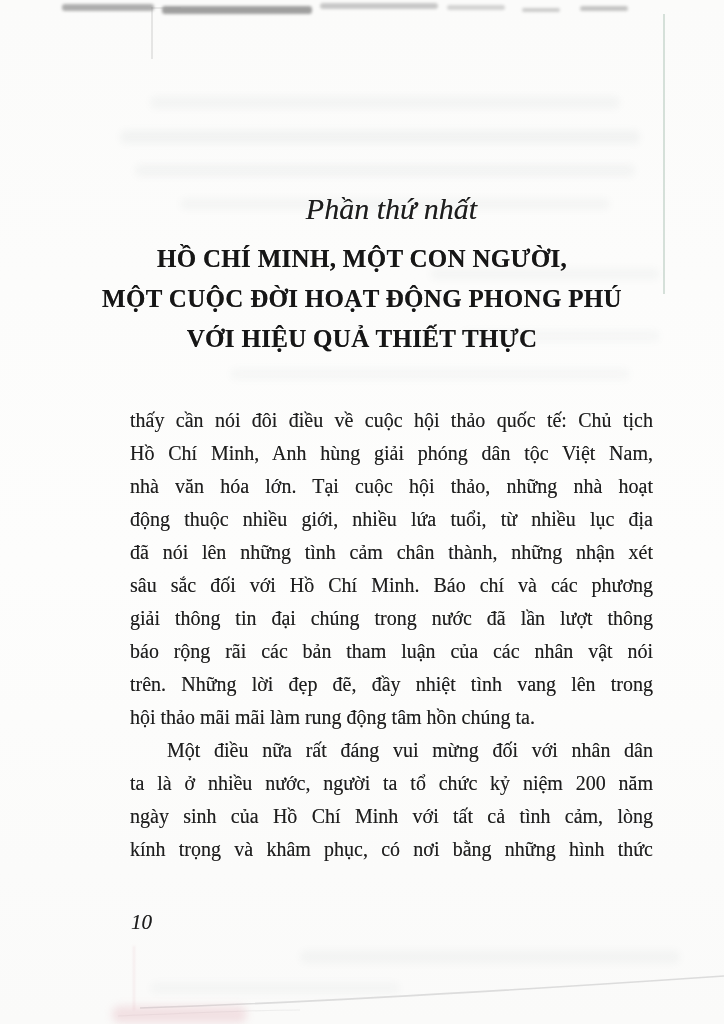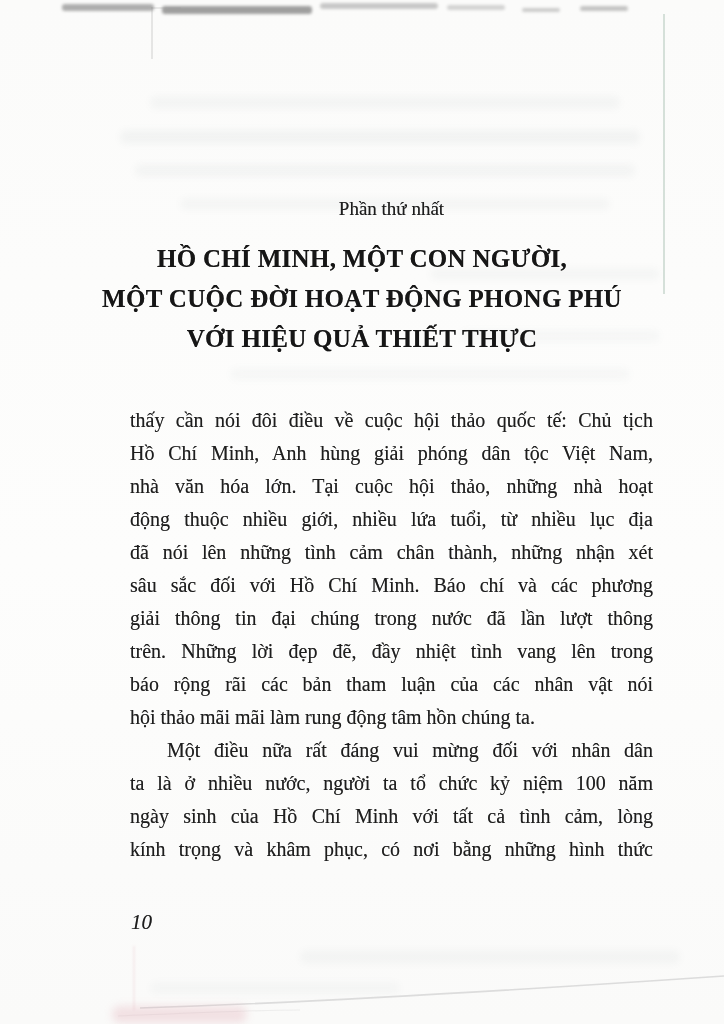--- a/index.html
+++ b/index.html
@@ -6,21 +6,21 @@
   body{
     width:724px;height:1024px;position:relative;overflow:hidden;
     background:linear-gradient(180deg,#fbfbfa 0%,#fdfdfc 55%,#fafaf9 100%);
     font-family:"Liberation Serif",serif;
     color:#1d1d1d;
   }
   .scan-page{position:absolute;inset:0;}
   
   .kicker{
     position:absolute;left:130px;top:195px;width:523px;
-    text-align:center;font-size:19px;line-height:28px;
+    text-align:center;font-style:italic;font-size:30px;line-height:28px;
     text-shadow:0 0 .5px rgba(25,25,25,.55);
   }
   .title{
     position:absolute;left:55px;top:239px;width:614px;margin:0;
     text-align:center;font-weight:bold;font-size:25px;line-height:40px;
     letter-spacing:.3px;color:#161616;
     text-shadow:0 0 .6px rgba(20,20,20,.6);
   }
   .title-line{display:block;}
   .body-text{
@@ -105,27 +105,27 @@
 
   <div class="body-text" id="bodyText">
       <div>
         <div class="line"><span>thấy cần nói đôi điều về cuộc hội thảo quốc tế: </span><span class="it">Chủ tịch</span></div>
         <div class="line"><span class="it">Hồ Chí Minh, Anh hùng giải phóng dân tộc Việt Nam,</span></div>
         <div class="line"><span class="it">nhà văn hóa lớn.</span><span> Tại cuộc hội thảo, những nhà hoạt</span></div>
         <div class="line"><span>động thuộc nhiều giới, nhiều lứa tuổi, từ nhiều lục địa</span></div>
         <div class="line"><span>đã nói lên những tình cảm chân thành, những nhận xét</span></div>
         <div class="line"><span>sâu sắc đối với Hồ Chí Minh. Báo chí và các phương</span></div>
         <div class="line"><span>giải thông tin đại chúng trong nước đã lần lượt thông</span></div>
+        <div class="line"><span>báo rộng rãi các bản tham luận của các nhân vật nói</span></div>
         <div class="line"><span>trên. Những lời đẹp đẽ, đầy nhiệt tình vang lên trong</span></div>
-        <div class="line"><span>báo rộng rãi các bản tham luận của các nhân vật nói</span></div>
         <div class="line no-just"><span>hội thảo mãi mãi làm rung động tâm hồn chúng ta.</span></div>
       </div>
       <div>
         <div class="line indent"><span>Một điều nữa rất đáng vui mừng đối với nhân dân</span></div>
-        <div class="line"><span>ta là ở nhiều nước, người ta tổ chức kỷ niệm 100 năm</span></div>
+        <div class="line"><span>ta là ở nhiều nước, người ta tổ chức kỷ niệm 200 năm</span></div>
         <div class="line"><span>ngày sinh của Hồ Chí Minh với tất cả tình cảm, lòng</span></div>
         <div class="line"><span>kính trọng và khâm phục, có nơi bằng những hình thức</span></div>
       </div>
     </div>
 
   <div class="page-number">10</div>
 
 </div>
 
 </body></html>

